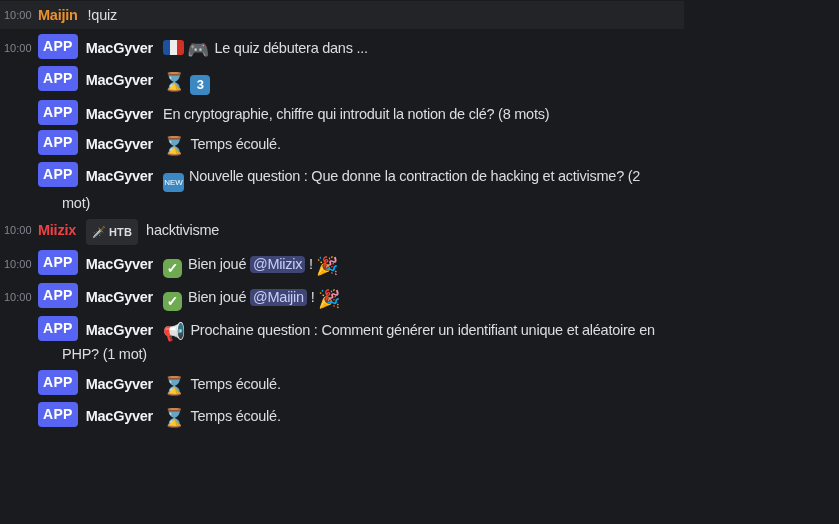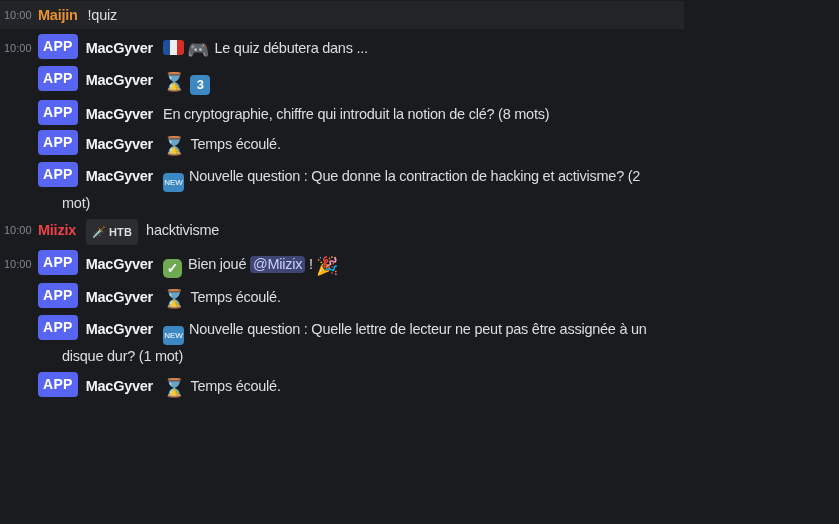--- a/index.html
+++ b/index.html
@@ -67,17 +67,18 @@
 <div class="chat">
   <div id="chat-log">
       <div class="msg hl"><span class="ts ib">10:00</span><span class="author" style="color: rgb(232, 145, 45);">Maijin</span><span>!quiz</span></div>
       <div class="msg"><span class="ts ib">10:00</span><span class="appbadge ib">APP</span><span class="author" style="color: rgb(242, 243, 245);">MacGyver</span><span class="flag ib"><i class="b"></i><i class="w"></i><i class="r"></i></span><span class="emoji">🎮</span><span>Le quiz débutera dans ...</span></div>
       <div class="msg"><span class="ts ib"></span><span class="appbadge ib">APP</span><span class="author" style="color: rgb(242, 243, 245);">MacGyver</span><span class="emoji">⌛</span><span class="keycap ib">3</span></div>
       <div class="msg"><span class="ts ib"></span><span class="appbadge ib">APP</span><span class="author" style="color: rgb(242, 243, 245);">MacGyver</span><span>En cryptographie, chiffre qui introduit la notion de clé? (8 mots)</span></div>
       <div class="msg"><span class="ts ib"></span><span class="appbadge ib">APP</span><span class="author" style="color: rgb(242, 243, 245);">MacGyver</span><span class="emoji">⌛</span><span>Temps écoulé.</span></div>
       <div class="msg"><span class="ts ib"></span><span class="appbadge ib">APP</span><span class="author" style="color: rgb(242, 243, 245);">MacGyver</span><span class="newb ib">NEW</span><span>Nouvelle question : Que donne la contraction de hacking et activisme? (2 mot)</span></div>
       <div class="msg"><span class="ts ib">10:00</span><span class="author" style="color: rgb(237, 66, 69);">Miizix</span><span class="htbbadge ib"><span class="sword">🗡️</span><span>HTB</span></span><span>hacktivisme</span></div>
       <div class="msg"><span class="ts ib">10:00</span><span class="appbadge ib">APP</span><span class="author" style="color: rgb(242, 243, 245);">MacGyver</span><span class="check ib">✓</span><span>Bien joué </span><span class="mention">@Miizix</span><span> ! </span><span class="emoji">🎉</span></div>
+      <div class="msg"><span class="ts ib">10:00</span><span class="appbadge ib">APP</span><span class="author" style="color: rgb(242, 243, 245);">MacGyver</span><span class="check ib">✓</span><span>Bien joué </span><span class="mention">@Maijin</span><span> ! </span><span class="emoji">🎉</span></div>
+      <div class="msg"><span class="ts ib"></span><span class="appbadge ib">APP</span><span class="author" style="color: rgb(242, 243, 245);">MacGyver</span><span class="emoji">📢</span><span>Prochaine question : Comment générer un identifiant unique et aléatoire en PHP? (1 mot)</span></div>
       <div class="msg"><span class="ts ib"></span><span class="appbadge ib">APP</span><span class="author" style="color: rgb(242, 243, 245);">MacGyver</span><span class="emoji">⌛</span><span>Temps écoulé.</span></div>
-      <div class="msg"><span class="ts ib"></span><span class="appbadge ib">APP</span><span class="author" style="color: rgb(242, 243, 245);">MacGyver</span><span class="newb ib">NEW</span><span>Nouvelle question : Quelle lettre de lecteur ne peut pas être assignée à un disque dur? (1 mot)</span></div>
       <div class="msg"><span class="ts ib"></span><span class="appbadge ib">APP</span><span class="author" style="color: rgb(242, 243, 245);">MacGyver</span><span class="emoji">⌛</span><span>Temps écoulé.</span></div>
     </div>
 </div>
 
 </body></html>

